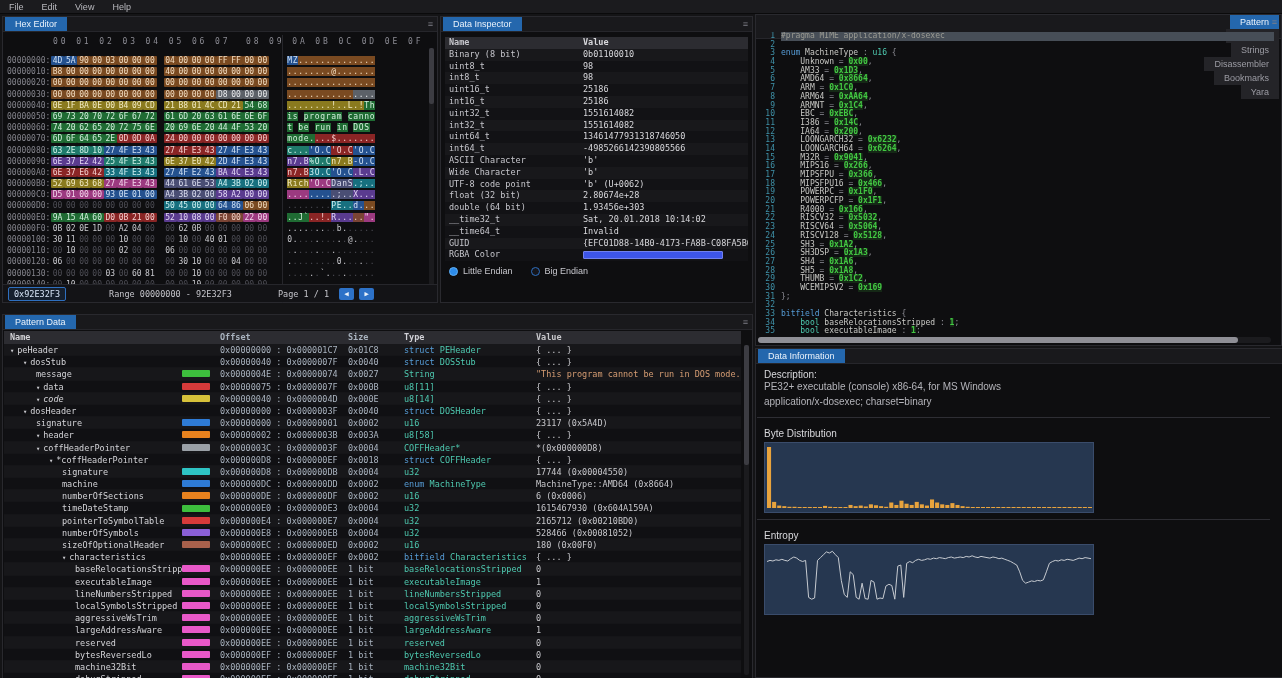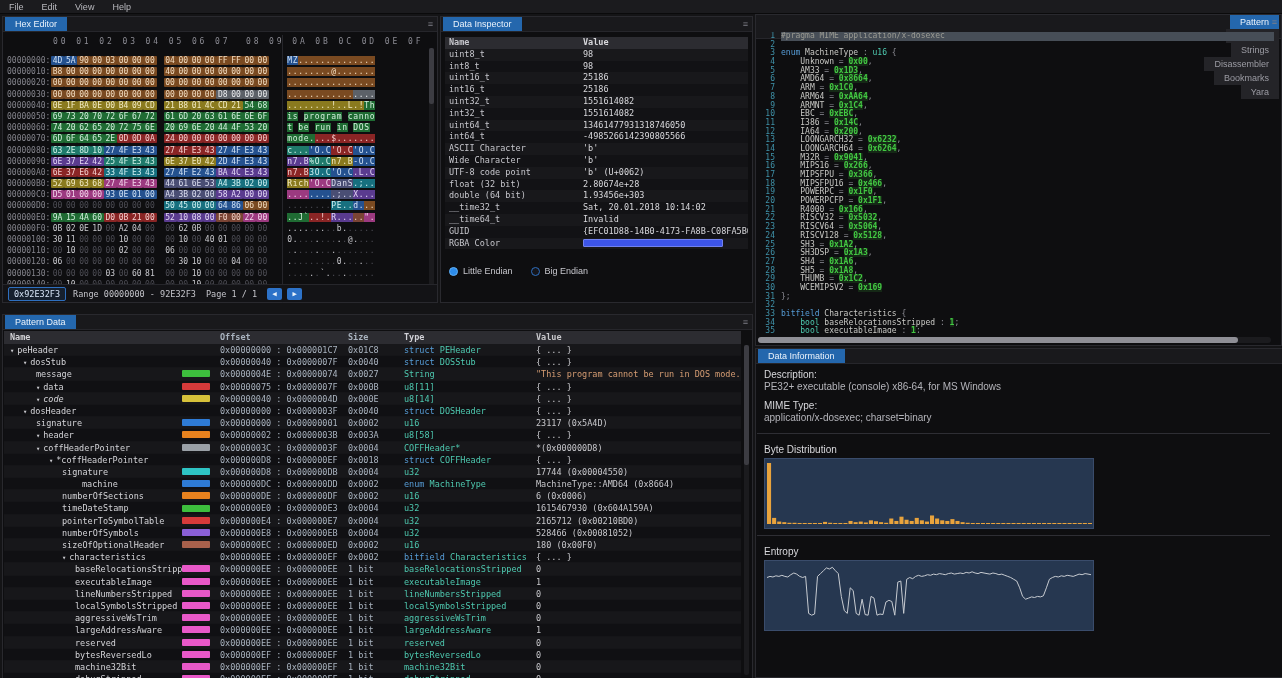--- a/index.html
+++ b/index.html
@@ -38,21 +38,21 @@
   #hex-vsep { position:absolute; left:279px; top:18px; width:1px; height:268px; background:#26262B; }
   #ascii-pane { position:absolute; left:284px; top:31px; }
   .asc-row { height:11.2px; white-space:nowrap; }
   .ac { display:inline-block; width:5.5px; font-size:8px; text-align:center; }
   #hex-scroll { position:absolute; right:3px; top:31px; width:5px; height:238px; background:#1B1B1E; border-radius:2px; }
   #hex-scroll .thumb { width:5px; height:56px; background:#3C3C42; border-radius:2px; }
   #hex-footer { position:absolute; left:0; bottom:0; width:100%; height:18px; background:#131316;
                 border-top:1px solid #26262B; display:flex; align-items:center; font-size:8.5px; color:#C4C4CA; }
   #hex-footer .chip { border:1px solid #2E6FBF; background:#16202E; color:#D6E4F6; border-radius:2px;
                       padding:1px 5px; margin:0 7px 0 5px; }
-  #hex-footer .ftxt { margin-right:10px; }
+  #hex-footer .ftxt { margin-right:10px;margin-left:36px; }
   .fbtn { width:15px; height:12px; background:#2D72C8; border-radius:2px; color:#EAF2FB; font-size:7px;
           line-height:12px; text-align:center; margin-right:5px; }
 
   
   #insp-table { position:absolute; left:4px; top:20px; width:303px; font-size:8.5px; }
   .insp-row { display:flex; height:11.8px; line-height:11.8px; }
   .insp-row:nth-child(even) { background:#18181B; }
   .insp-row:nth-child(odd)  { background:#121215; }
   .insp-row.head { background:#2C2C31; color:#D6D6DA; font-weight:bold; }
   .insp-name { width:138px; padding-left:4px; color:#C6C6CC; overflow:hidden; white-space:nowrap; }
@@ -187,20 +187,24 @@
   <div class="tabbar">
     <div class="tab active">Data Inspector</div>
     <span class="panel-icon">≡</span>
   </div>
   <div class="mono" id="insp-table">
       <div class="insp-row head">
         <span class="insp-name">Name</span>
         <span class="insp-val">Value</span>
       </div>
       <div class="insp-row">
+        <span class="insp-name">Binary (8 bit)</span>
+        <span class="insp-val">0b01100010</span>
+      </div>
+      <div class="insp-row">
         <span class="insp-name">uint8_t</span>
         <span class="insp-val">98</span>
       </div>
       <div class="insp-row">
         <span class="insp-name">int8_t</span>
         <span class="insp-val">98</span>
       </div>
       <div class="insp-row">
         <span class="insp-name">uint16_t</span>
         <span class="insp-val">25186</span>
@@ -396,21 +400,21 @@
         <span class="pd-c pd-name" style="padding-left: 58px;">signature</span>
         <span class="pd-c pd-sw">
           <i style="background: rgb(46, 196, 196);"></i>
         </span>
         <span class="pd-c pd-off">0x000000D8 : 0x000000DB</span>
         <span class="pd-c pd-size">0x0004</span>
         <span class="pd-c pd-type"><span class="t-ty">u32</span></span>
         <span class="pd-c pd-val ">17744 (0x00004550)</span>
       </div>
       <div class="pd-row">
-        <span class="pd-c pd-name" style="padding-left: 78px;">machine</span>
+        <span class="pd-c pd-name" style="padding-left: 58px;">machine</span>
         <span class="pd-c pd-sw">
           <i style="background: rgb(46, 123, 214);"></i>
         </span>
         <span class="pd-c pd-off">0x000000DC : 0x000000DD</span>
         <span class="pd-c pd-size">0x0002</span>
         <span class="pd-c pd-type"><span class="t-kw">enum </span><span class="t-ty">MachineType</span></span>
         <span class="pd-c pd-val ">MachineType::AMD64 (0x8664)</span>
       </div>
       <div class="pd-row">
         <span class="pd-c pd-name" style="padding-left: 58px;">numberOfSections</span>
@@ -577,21 +581,20 @@
 </div>
 
 <div class="panel" id="data-info-panel" style="left:755px; top:348px; width:629px; height:330px;">
   <div class="tabbar">
     <div class="tab active">Data Information</div>
     <span class="panel-icon">≡</span>
   </div>
   <div id="di-body">
     <div class="di-label">Description:</div>
     <div class="di-text">PE32+ executable (console) x86-64, for MS Windows</div>
-    <div class="di-label">MIME Type:</div>
     <div class="di-text">application/x-dosexec; charset=binary</div>
     <div class="di-hr"></div>
     <div class="di-chart-title">Byte Distribution</div>
     <div class="di-chart" id="chart-bytes"><svg width="330" height="67">
           <rect x="2.00" y="4.00" width="4.08" height="61.00" fill="#E8A33D"></rect>
           <rect x="7.09" y="58.90" width="4.08" height="6.10" fill="#E8A33D"></rect>
           <rect x="12.19" y="62.56" width="4.08" height="2.44" fill="#E8A33D"></rect>
           <rect x="17.28" y="63.17" width="4.08" height="1.83" fill="#E8A33D"></rect>
           <rect x="22.38" y="63.78" width="4.08" height="1.22" fill="#E8A33D"></rect>
           <rect x="27.47" y="63.78" width="4.08" height="1.22" fill="#E8A33D"></rect>

